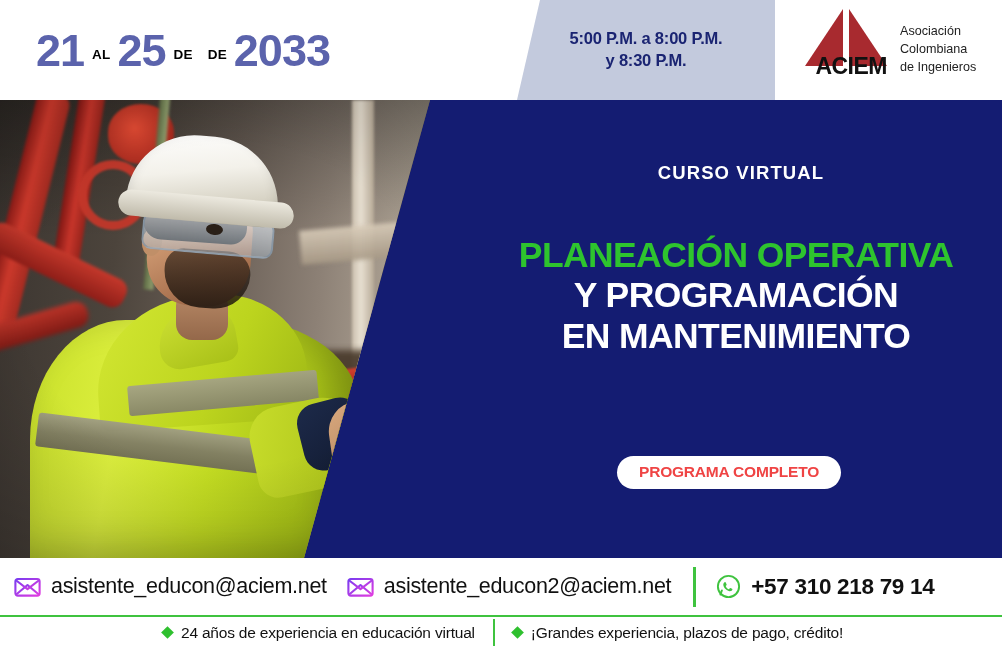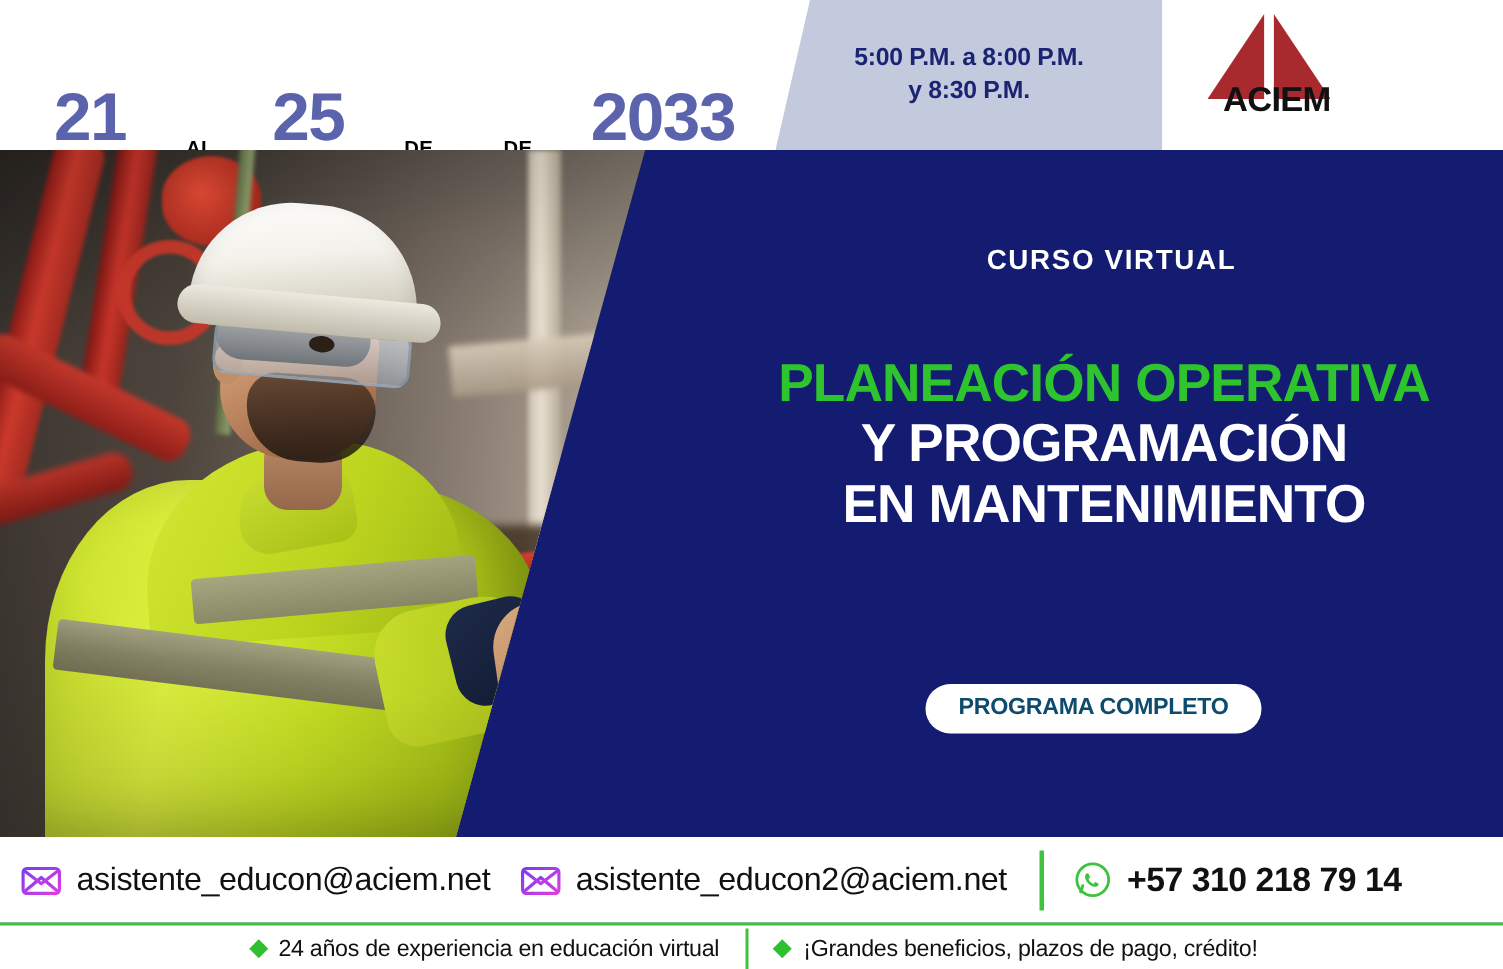--- a/index.html
+++ b/index.html
@@ -27,21 +27,21 @@
   .time-text{
     position:absolute;left:0;top:0;width:258px;height:100px;
     display:flex;flex-direction:column;align-items:center;justify-content:center;
     color:#1a2472;font-weight:bold;font-size:16.5px;line-height:1.32;
     letter-spacing:-0.2px;text-align:center;
   }
 
   
   .dateline{
     position:absolute;left:36px;top:0;height:100px;
-    display:flex;align-items:flex-end;gap:32px;
+    display:flex;align-items:center;
   }
   .d-big{
     color:#5b63ac;font-weight:bold;font-size:45px;line-height:1;
     letter-spacing:-1px;
   }
   .d-sm{
     color:#000000;font-weight:bold;font-size:13.5px;line-height:1;
     margin:0 7px 0 8px;position:relative;top:5px;letter-spacing:0.2px;
   }
 
@@ -278,21 +278,21 @@
     font-size:35.5px;letter-spacing:-0.6px;
   }
   .t2,.t3{
     display:block;color:#ffffff;font-weight:bold;
     font-size:35.5px;letter-spacing:-0.6px;
   }
   .pill{
     position:absolute;left:617px;top:356px;
     background:#ffffff;border-radius:20px;
     padding:7px 22px 8px;
-    color:#0c4a6e;font-weight:bold;font-size:15.5px;letter-spacing:-0.2px;
+    color:#ef4444;font-weight:bold;font-size:15.5px;letter-spacing:-0.2px;
     white-space:nowrap;
   }
 
   
   .contact{
     position:absolute;left:0;top:558px;width:1002px;height:57px;
     background:#ffffff;
     display:flex;align-items:center;
   }
   .c-item{
@@ -353,20 +353,23 @@
         <span>y 8:30 P.M.</span>
       </div>
     </div>
 
     <div class="logo-wrap">
       <div class="logo-mark">
         <div class="tri tri-l"></div>
         <div class="tri tri-r"></div>
         <div class="logo-word">ACIEM</div>
       </div>
+      <div class="logo-sub">Asociación
+Colombiana
+de Ingenieros</div>
     </div>
   </div>
 
   <div class="main">
 
     <div class="photo">
       <div class="ph-layer ph-bg"></div>
       <div class="pipe-red1"></div>
       <div class="pipe-red2"></div>
       <div class="pipe-red3"></div>
@@ -466,17 +469,17 @@
   </div>
 
   <div class="benefits">
     <div class="b-item b-left">
       <span class="b-dot"></span>
       <span>24 años de experiencia en educación virtual</span>
     </div>
     <div class="b-div"></div>
     <div class="b-item">
       <span class="b-dot"></span>
-      <span>¡Grandes beneficios, plazos de pago, crédito!</span>
+      <span>¡Grandes experiencia, plazos de pago, crédito!</span>
     </div>
   </div>
 
 </div>
 
 </body></html>

